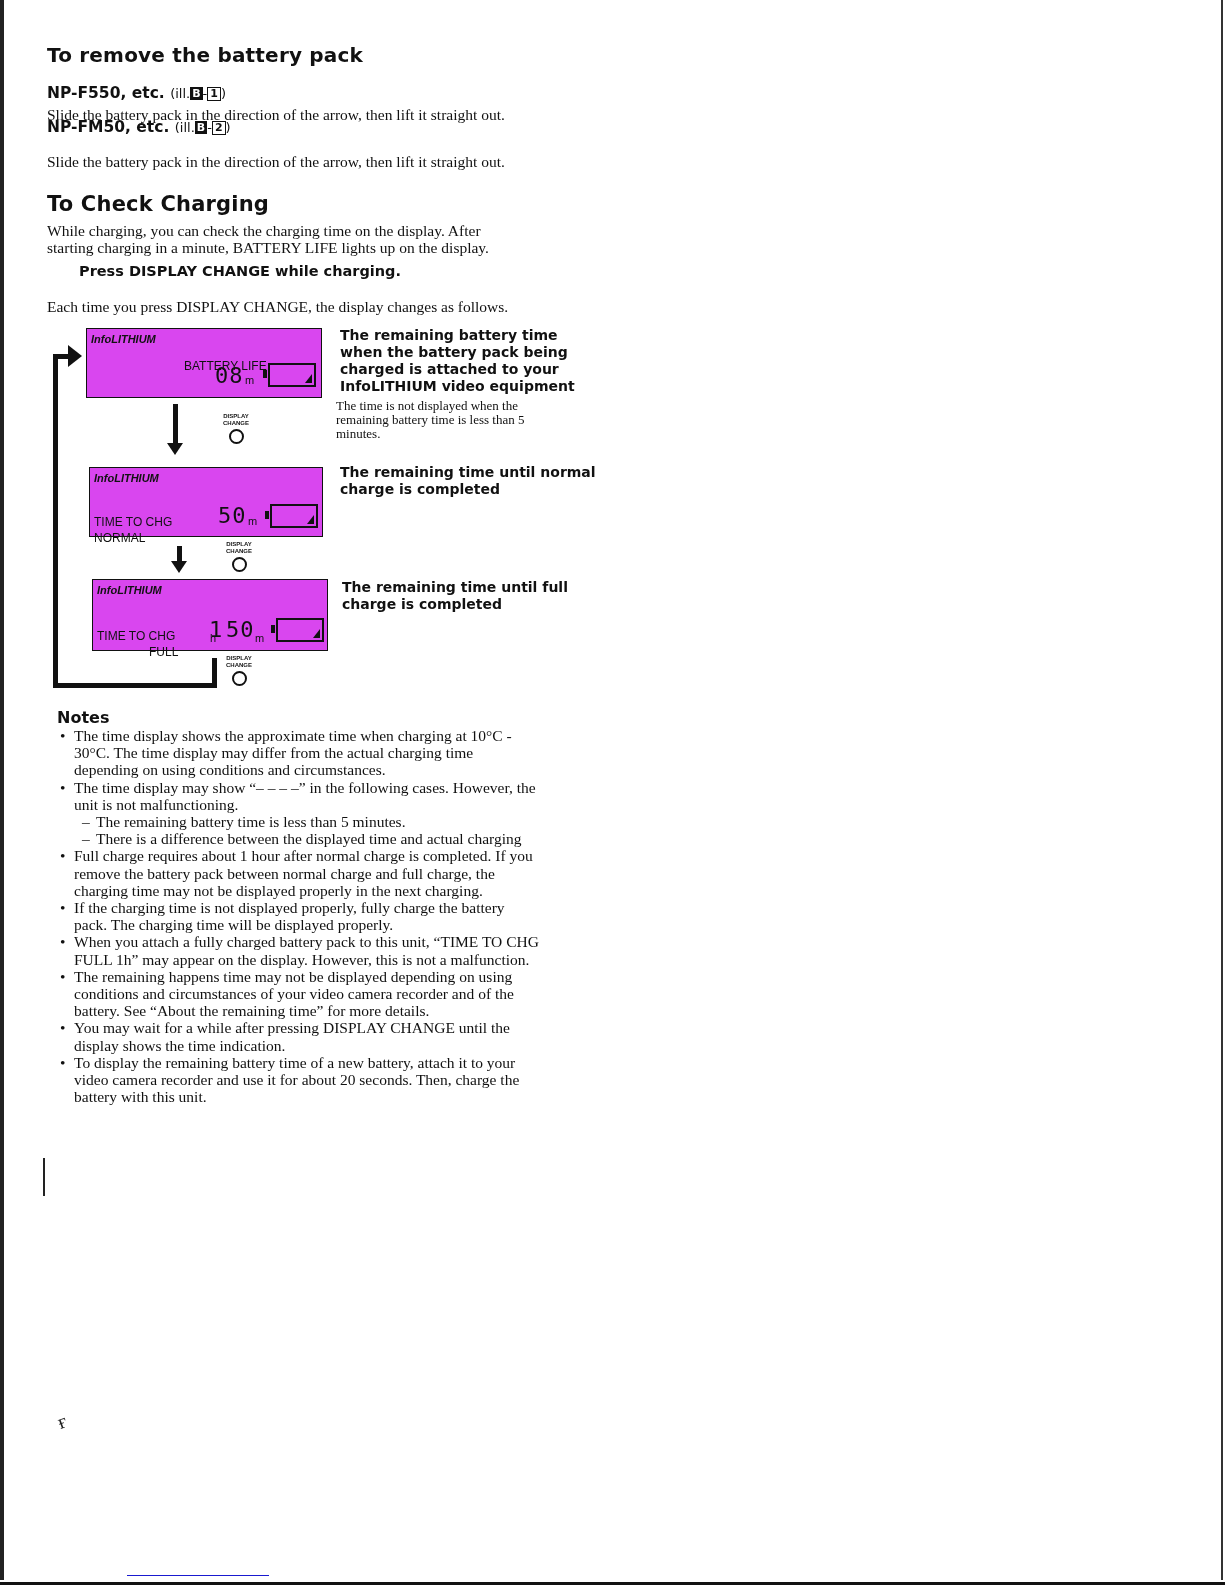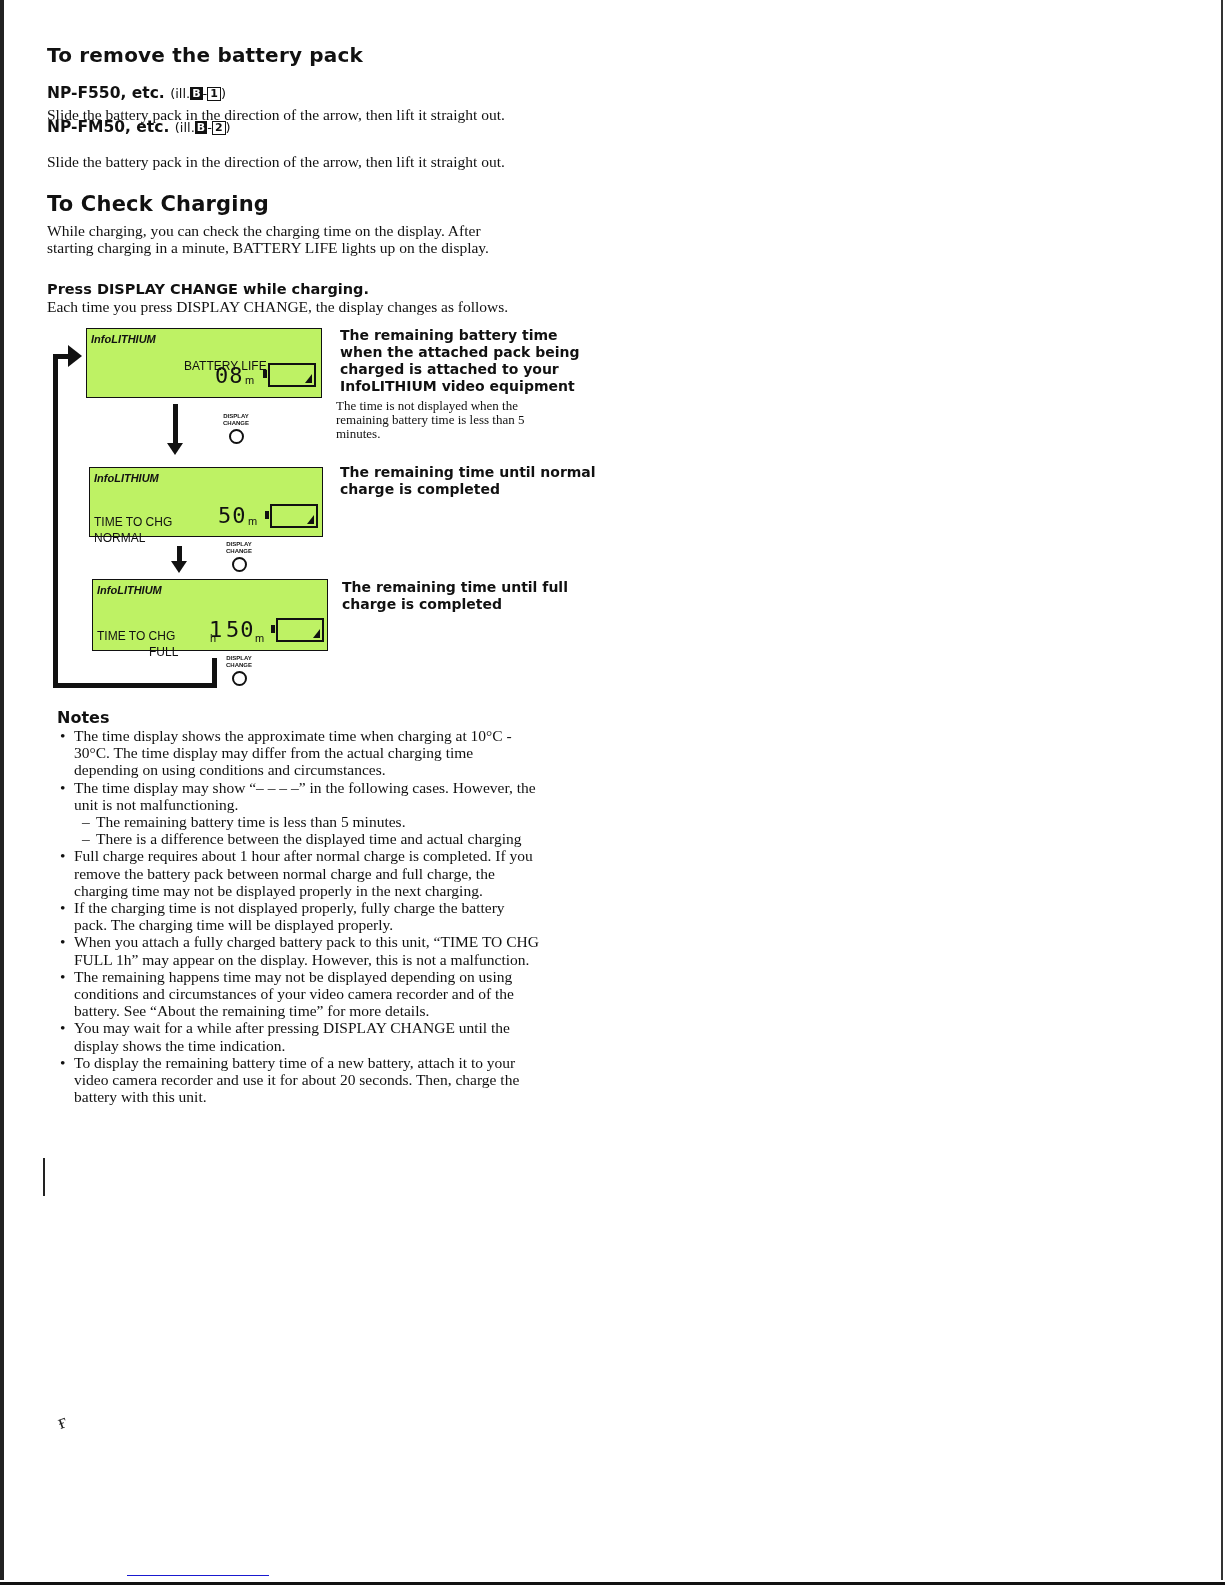--- a/index.html
+++ b/index.html
@@ -17,21 +17,21 @@
   .sans { font-family: "DejaVu Sans", sans-serif; font-weight: bold; }
   .h1 { position: absolute; left: 47px; font-size: 20px; letter-spacing: 0.2px; }
   .h2 { position: absolute; left: 47px; font-size: 15.5px; }
   .body { position: absolute; left: 47px; font-size: 15.5px; line-height: 17px; }
 
   .ill { font-family: "DejaVu Sans", sans-serif; font-weight: normal; font-size: 13px; }
   .boxB { display: inline-block; background: #111; color: #fff; font-size: 11px; font-weight: bold; padding: 0 2px; line-height: 13px; vertical-align: 1px; }
   .boxN { display: inline-block; border: 1px solid #111; font-size: 11px; padding: 0 2px; line-height: 12px; vertical-align: 1px; }
 
   
-  .lcd { position: absolute; border: 1.5px solid #111; background: #bef264; font-family: "Liberation Sans", sans-serif; }
+  .lcd { position: absolute; border: 1.5px solid #111; background: #d946ef; font-family: "Liberation Sans", sans-serif; }
   .lcd .brand { position: absolute; left: 4px; top: 4px; font-size: 11px; font-style: italic; font-weight: bold; }
   .lcd .lbl { position: absolute; font-size: 12px; margin-top: 12px; }
   .lcd .digits { position: absolute; font-family: "DejaVu Sans Mono", monospace; font-size: 22px; letter-spacing: 1px; color: #111; font-weight: normal; }
   .lcd .unit { position: absolute; font-size: 11px; }
   .batt { position: absolute; width: 44px; height: 20px; border: 2px solid #111; }
   .batt::before { content: ""; position: absolute; left: -7px; top: 5px; width: 4px; height: 8px; background: #111; }
   .batt::after { content: ""; position: absolute; right: 2px; bottom: 2px; width: 0; height: 0; border-left: 7px solid transparent; border-bottom: 9px solid #111; }
 
   .btn-wrap { position: absolute; text-align: center; font-family: "Liberation Sans", sans-serif; font-size: 6px; line-height: 7px; font-weight: bold; }
   .btn-circle { display: block; margin: 2px auto 0; width: 11px; height: 11px; border: 2px solid #111; border-radius: 50%; }
@@ -72,21 +72,21 @@
 
 <div class="h2 sans" style="top:118px;">
   <span>NP-FM50, etc.</span>
   <span class="ill">(ill.</span><span class="boxB">B</span><span class="ill">-</span><span class="boxN">2</span><span class="ill">)</span>
 </div>
 <div class="body" style="top:153px;">Slide the battery pack in the direction of the arrow, then lift it straight out.</div>
 
 <div class="h1 sans" style="top:192px; font-size:21px;">To Check Charging</div>
 <div class="body" style="top:222px;">While charging, you can check the charging time on the display. After</div>
 <div class="body" style="top:239px;">starting charging in a minute, BATTERY LIFE lights up on the display.</div>
-<div class="h2 sans" style="top:281px; font-size:14.5px;">Press DISPLAY CHANGE while charging.</div>
+<div class="h2 sans" style="top:263px; font-size:14.5px;margin-left:32px;">Press DISPLAY CHANGE while charging.</div>
 <div class="body" style="top:298px;">Each time you press DISPLAY CHANGE, the display changes as follows.</div>
 
 <div>
 
   <div class="vline" style="left:53px; top:354px; width:5px; height:333px;"></div>
   <div class="vline" style="left:53px; top:683px; width:164px; height:5px;"></div>
   <div class="vline" style="left:212px; top:658px; width:5px; height:30px;"></div>
   <div class="vline" style="left:53px; top:354px; width:18px; height:5px;"></div>
   <div class="arrowright" style="left:68px; top:345px;"></div>
 
@@ -132,21 +132,21 @@
     <div class="batt" style="left:183px; top:38px;"></div>
   </div>
   <div class="btn-wrap" style="left:217px; top:655px; width:44px;">
     <span>DISPLAY</span><br>
     <span>CHANGE</span>
     <span class="btn-circle"></span>
   </div>
 
   <div class="caption" style="top:327px;">
     <div>The remaining battery time</div>
-    <div>when the attached pack being</div>
+    <div>when the battery pack being</div>
     <div>charged is attached to your</div>
     <div>InfoLITHIUM video equipment</div>
   </div>
   <div class="caption-note" style="top:399px;">
     <div>The time is not displayed when the</div>
     <div>remaining battery time is less than 5</div>
     <div>minutes.</div>
   </div>
   <div class="caption" style="top:464px;">
     <div>The remaining time until normal</div>

